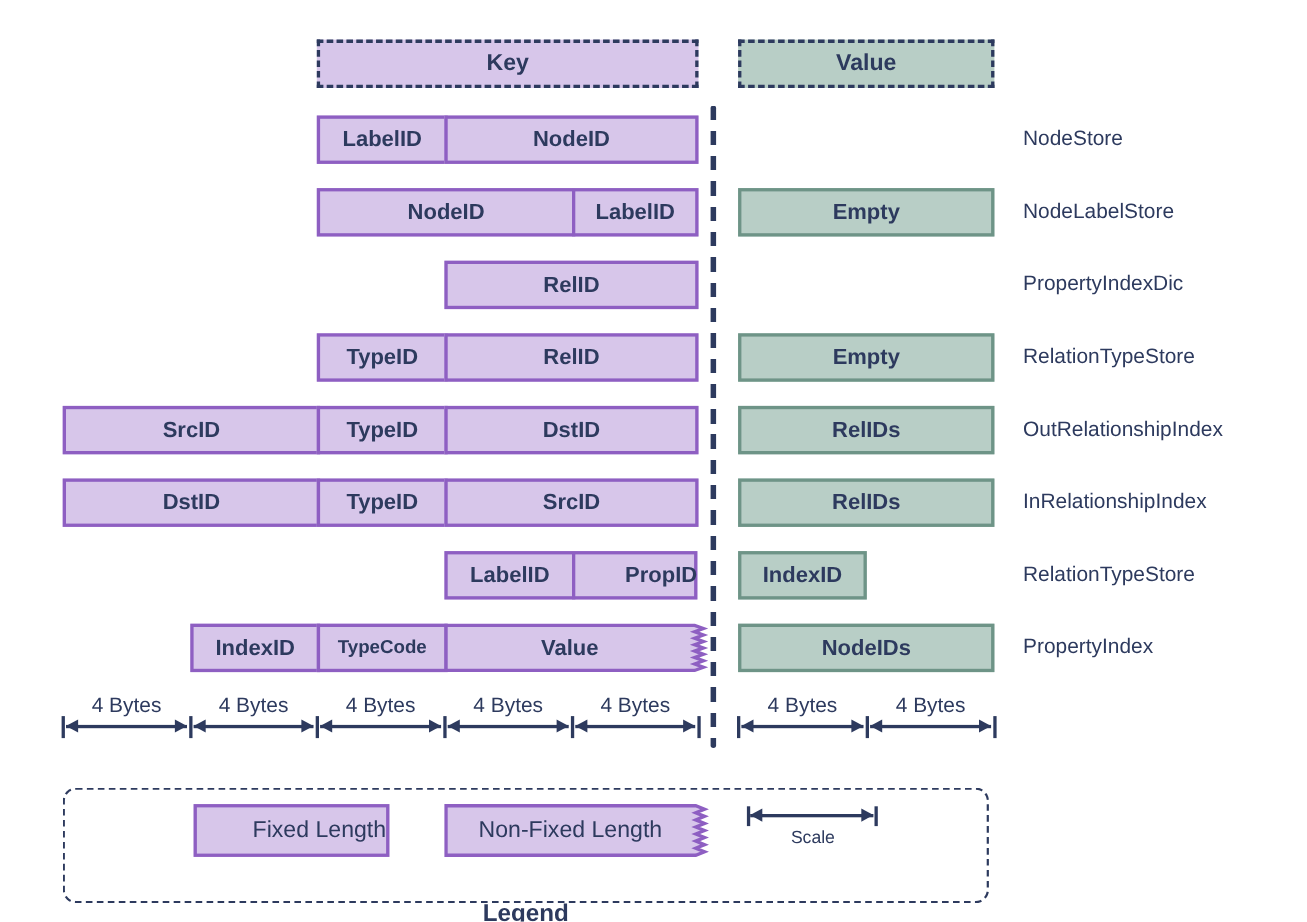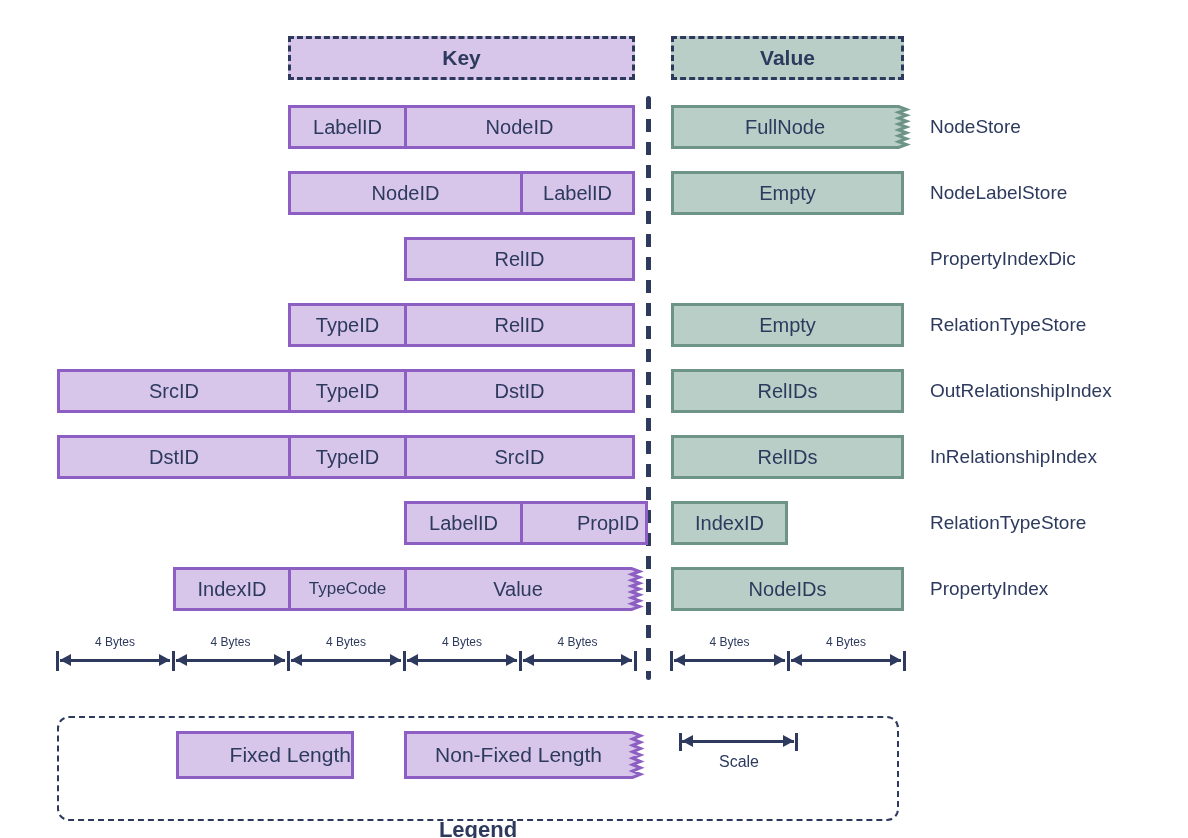--- a/index.html
+++ b/index.html
@@ -14,42 +14,42 @@
   }
   .hdr{
     position:absolute;top:36px;height:44px;box-sizing:border-box;
     border:3px dashed var(--ink);display:flex;align-items:center;justify-content:center;
     font-size:21px;font-weight:bold;
   }
   .hdr.purple{background:var(--key_fill);}
   .hdr.green{background:var(--value_fill);}
   .box{
     position:absolute;height:44px;box-sizing:border-box;border:3px solid;
-    display:flex;align-items:center;justify-content:center;font-size:20px;
+    display:flex;align-items:center;justify-content:center;font-size:20px;font-weight:bold;
   }
   .box.purple{background:var(--key_fill);border-color:var(--key_border);}
   .box.green{background:var(--value_fill);border-color:var(--value_border);}
   .box.small{font-size:17px;}
   .jag{border:none!important;background:transparent!important;}
   .jag svg{position:absolute;left:0;top:0;width:100%;height:100%;overflow:visible;}
   .jag.purple path{fill:var(--key_fill);stroke:var(--key_border);stroke-width:3;}
   .jag.green path{fill:var(--value_fill);stroke:var(--value_border);stroke-width:3;}
   .jag .box-label{position:relative;padding-right:9px;}
   .store{
     position:absolute;left:930px;width:250px;height:44px;display:flex;align-items:center;
     font-size:19px;
   }
   .vline{
     position:absolute;left:646px;top:96px;width:5px;height:584px;
     background:repeating-linear-gradient(to bottom,var(--ink) 0 13px,transparent 13px 23px);
     border-radius:3px;
   }
   .tick{position:absolute;width:3px;height:20px;background:var(--ink);top:651px;}
   .scale-seg{position:absolute;top:630px;height:44px;}
-  .scale-label{text-align:center;font-size:12px;height:24px;line-height:24px;}
+  .scale-label{text-align:center;font-size:19px;height:24px;line-height:24px;}
   .scale-arrow{position:absolute;left:3px;right:3px;top:29px;height:3px;background:var(--ink);}
   .ah{position:absolute;width:0;height:0;border-top:6px solid transparent;border-bottom:6px solid transparent;top:-5px;}
   .ah.l{left:0;border-right:11px solid var(--ink);}
   .ah.r{right:0;border-left:11px solid var(--ink);}
   .legend-border{
     position:absolute;left:57px;top:716px;width:842px;height:105px;box-sizing:border-box;
     border:2px dashed var(--ink);border-radius:12px;
   }
   .legend-box{
     position:absolute;top:731px;height:48px;box-sizing:border-box;border:3px solid;
@@ -77,26 +77,20 @@
   </div>
 
   <div class="vline"></div>
 
   <div class="box purple" style="left:288px;top:105px;width:119px;">
       <span>LabelID</span>
     </div>
   <div class="box purple" style="left:404px;top:105px;width:231px;">
       <span>NodeID</span>
     </div>
-  <div class="box green jag" style="left:671px;top:105px;width:237px;">
-      <svg preserveAspectRatio="none" viewBox="0 0 237 44">
-        <path d="M1.5,1.5 L227.5,1.5 L235.5,4.43 L227.5,7.36 L235.5,10.29 L227.5,13.21 L235.5,16.14 L227.5,19.07 L235.5,22.00 L227.5,24.93 L235.5,27.86 L227.5,30.79 L235.5,33.71 L227.5,36.64 L235.5,39.57 L227.5,42.50 L1.5,42.5 Z"></path>
-      </svg>
-      <span class="box-label">FullNode</span>
-    </div>
   <div class="store" style="top:105px;">NodeStore</div>
 
   <div class="box purple" style="left:288px;top:171px;width:235px;">
       <span>NodeID</span>
     </div>
   <div class="box purple" style="left:520px;top:171px;width:115px;">
       <span>LabelID</span>
     </div>
   <div class="box green" style="left:671px;top:171px;width:233px;">
       <span>Empty</span>
@@ -143,21 +137,21 @@
       <span>SrcID</span>
     </div>
   <div class="box green" style="left:671px;top:435px;width:233px;">
       <span>RelIDs</span>
     </div>
   <div class="store" style="top:435px;">InRelationshipIndex</div>
 
   <div class="box purple" style="left:404px;top:501px;width:119px;">
       <span>LabelID</span>
     </div>
-  <div class="box purple" style="left:520px;top:501px;width:128px;padding-left:48px;">
+  <div class="box purple" style="left:520px;top:501px;width:114px;padding-left:48px;">
       <span>PropID</span>
     </div>
   <div class="box green" style="left:671px;top:501px;width:117px;">
       <span>IndexID</span>
     </div>
   <div class="store" style="top:501px;">RelationTypeStore</div>
 
   <div class="box purple" style="left:173px;top:567px;width:118px;">
       <span>IndexID</span>
     </div>

